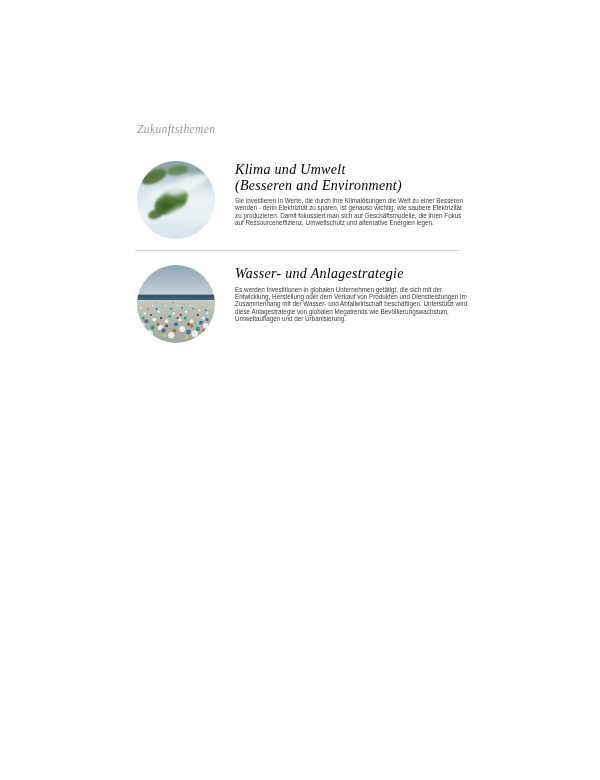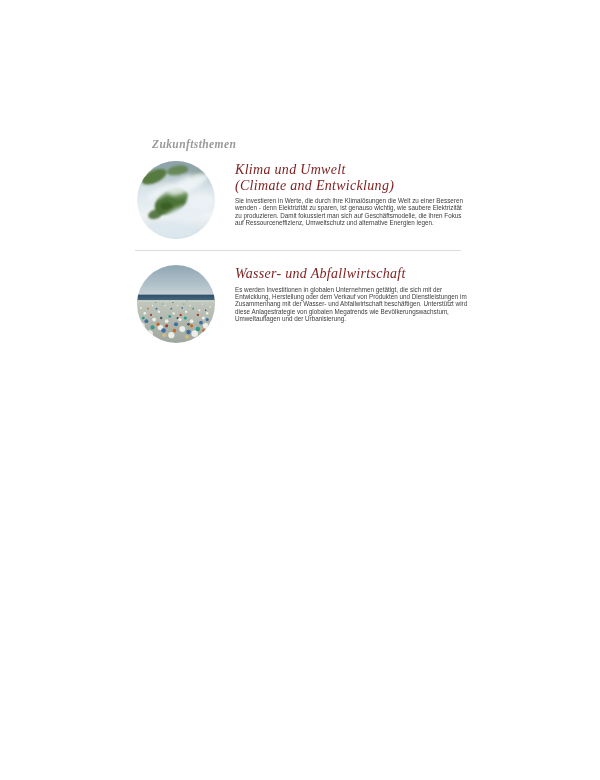--- a/index.html
+++ b/index.html
@@ -4,23 +4,23 @@
 <style>
   html,body{margin:0;padding:0;background:#ffffff;}
   .page{
     position:relative;
     width:600px;height:780px;
     background:#ffffff;
     font-family:"Liberation Sans", sans-serif;
     overflow:hidden;
   }
   .doc-title{
-    position:absolute;left:137px;top:123px;margin:15px;
+    position:absolute;left:137px;top:123px;margin:0;
     font-family:"Liberation Serif", serif;
-    font-style:italic;font-weight:700;
+    font-style:italic;font-weight:400;
     font-size:11.5px;letter-spacing:0.4px;
     color:#9a9a9a;
   }
   .topic{
     position:absolute;left:137px;width:335px;
     display:flex;align-items:flex-start;
   }
   .topic-1{top:161px;}
   .topic-2{top:265px;}
   .thumb{
@@ -30,21 +30,21 @@
   }
   .thumb svg{display:block;width:78px;height:78px;}
   .topic-content{
     margin-left:20px;width:234px;padding-top:1px;
   }
   .topic-heading{
     margin:0;
     font-family:"Liberation Serif", serif;
     font-style:italic;font-weight:400;
     font-size:14px;line-height:15.5px;letter-spacing:0.3px;
-    color:#7f1d1d;
+    color:#000000;
   }
   .topic-heading .hl{display:block;}
   .topic-body{
     margin:4px 0 0 0;
     font-size:6.3px;line-height:7.4px;
     color:#3c3c3c;
     text-align:left;
   }
   .divider{
     position:absolute;left:135px;top:250px;width:326px;height:0;
@@ -91,21 +91,21 @@
           <ellipse cx="30" cy="40" rx="20" ry="6" fill="#eef4f6" opacity="0.8" transform="rotate(-30 30 40)"></ellipse>
           <ellipse cx="60" cy="70" rx="30" ry="12" fill="#e8f0f4" opacity="0.9" transform="rotate(-20 60 70)"></ellipse>
           <ellipse cx="82" cy="50" rx="18" ry="10" fill="#edf3f6" opacity="0.8"></ellipse>
           <ellipse cx="40" cy="89" rx="36" ry="12" fill="#dde8ee" opacity="0.9"></ellipse>
         </g>
       </svg>
     </div>
     <div class="topic-content">
       <h3 class="topic-heading">
         <span class="hl">Klima und Umwelt</span>
-        <span class="hl">(Climate and Entwicklung)</span>
+        <span class="hl">(Besseren and Environment)</span>
       </h3>
       <p class="topic-body">Sie investieren in Werte, die durch ihre Klimalösungen die Welt zu einer Besseren wenden - denn Elektrizität zu sparen, ist genauso wichtig, wie saubere Elektrizität zu produzieren. Damit fokussiert man sich auf Geschäftsmodelle, die ihren Fokus auf Ressourceneffizienz, Umweltschutz und alternative Energien legen.</p>
     </div>
   </section>
 
   <div class="divider"></div>
 
   <section class="topic topic-2">
     <div class="thumb">
       <svg viewBox="0 0 100 100" aria-hidden="true">
@@ -202,19 +202,19 @@
         <g fill="#d2bd76">
           <circle cx="35" cy="90" r="2.5"></circle>
             <circle cx="64" cy="92" r="2.6"></circle>
             <circle cx="5" cy="90" r="2.2"></circle>
           <circle cx="80" cy="92" r="2.4"></circle>
         </g>
       </svg>
     </div>
     <div class="topic-content">
       <h3 class="topic-heading">
-        <span class="hl">Wasser- und Abfallwirtschaft</span>
+        <span class="hl">Wasser- und Anlagestrategie</span>
       </h3>
       <p class="topic-body">Es werden Investitionen in globalen Unternehmen getätigt, die sich mit der Entwicklung, Herstellung oder dem Verkauf von Produkten und Dienstleistungen im Zusammenhang mit der Wasser- und Abfallwirtschaft beschäftigen. Unterstützt wird diese Anlagestrategie von globalen Megatrends wie Bevölkerungswachstum, Umweltauflagen und der Urbanisierung.</p>
     </div>
   </section>
 
 </div>
 
 </body></html>

